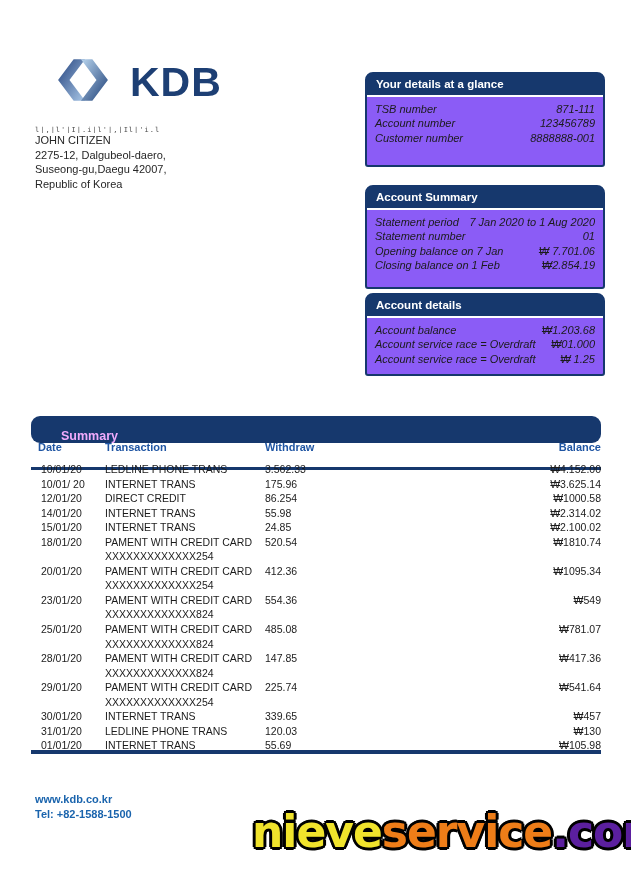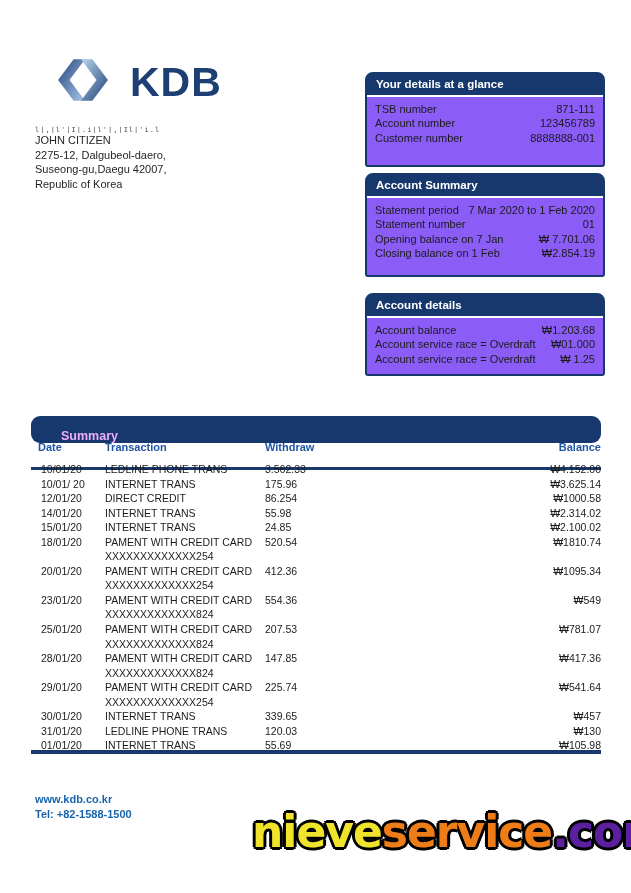--- a/index.html
+++ b/index.html
@@ -16,25 +16,25 @@
   .logo-row{position:absolute;left:56px;top:54px;display:flex;align-items:center;gap:20px;}
   .wordmark{font-size:41px;font-weight:bold;color:#1d3f74;letter-spacing:1px;line-height:1;}
 
   
   .address{position:absolute;left:35px;top:123px;font-size:11px;color:#262626;line-height:14.6px;}
   .barcode{font-family:"DejaVu Sans Mono",monospace;font-size:7px;letter-spacing:1px;color:#4a4a4a;height:10px;overflow:hidden;white-space:nowrap;width:125px;}
 
   
   .info-box{position:absolute;left:365px;width:240px;border:2px solid var(--navy);border-radius:8px 8px 3px 3px;background:#8b5cf6;}
   .box-header{background:var(--navy);color:#fff;font-weight:bold;font-size:11.5px;padding:4px 9px 5px;border-bottom:2px solid #fff;border-radius:4px 4px 0 0;}
-  .box-body{padding:5px 8px 4px;}
+  .box-body{padding:5px 8px 4px;font-style:italic;}
   .box-row{display:flex;justify-content:space-between;font-size:11px;line-height:14.4px;color:var(--ink);gap:6px;}
   .box-row .val{white-space:nowrap;}
   #box-details{top:72px;height:95px;}
-  #box-summary{top:173px;height:104px;}
+  #box-summary{top:185px;height:104px;}
   #box-account{top:293px;height:83px;}
 
   
   .summary-bar{position:absolute;left:31px;top:416px;width:570px;height:27px;background:var(--navy);border-radius:9px;color:#f0abfc;font-weight:bold;font-size:12.5px;display:flex;align-items:flex-end;padding-left:30px;}
   .table-head{position:absolute;left:31px;top:441px;width:570px;display:grid;grid-template-columns:74px 160px 1fr auto;font-weight:bold;color:var(--head-blue);font-size:11px;padding-bottom:14px;border-bottom:3px solid var(--navy);}
   .table-head .h-date{padding-left:7px;}
   .table-head .h-balance{text-align:right;}
   .table-body{position:absolute;left:31px;top:462px;width:570px;font-size:10.5px;color:var(--ink);}
   .t-row{display:grid;grid-template-columns:74px 160px 1fr auto;align-items:start;line-height:14.55px;}
   .t-date{padding-left:10px;white-space:pre;}
@@ -98,21 +98,21 @@
         <span class="val">8888888-001</span>
       </div>
     </div>
   </div>
 
   <div class="info-box" id="box-summary">
     <div class="box-header">Account Summary</div>
     <div class="box-body">
       <div class="box-row">
         <span>Statement period</span>
-        <span class="val">7 Mar 2020 to 1 Feb 2020</span>
+        <span class="val">7 Jan 2020 to 1 Aug 2020</span>
       </div>
       <div class="box-row">
         <span>Statement number</span>
         <span class="val">01</span>
       </div>
       <div class="box-row">
         <span>Opening balance on 7 Jan</span>
         <span class="val">₩ 7.701.06</span>
       </div>
       <div class="box-row">
@@ -196,21 +196,21 @@
       </div>
       <div class="t-row">
         <div class="t-date">23/01/20</div>
         <div class="t-trans">PAMENT WITH CREDIT CARD<div class="t-trans-line2">XXXXXXXXXXXXX824</div></div>
         <div class="t-withdraw">554.36</div>
         <div class="t-balance">₩549</div>
       </div>
       <div class="t-row">
         <div class="t-date">25/01/20</div>
         <div class="t-trans">PAMENT WITH CREDIT CARD<div class="t-trans-line2">XXXXXXXXXXXXX824</div></div>
-        <div class="t-withdraw">207.53</div>
+        <div class="t-withdraw">485.08</div>
         <div class="t-balance">₩781.07</div>
       </div>
       <div class="t-row">
         <div class="t-date">28/01/20</div>
         <div class="t-trans">PAMENT WITH CREDIT CARD<div class="t-trans-line2">XXXXXXXXXXXXX824</div></div>
         <div class="t-withdraw">147.85</div>
         <div class="t-balance">₩417.36</div>
       </div>
       <div class="t-row">
         <div class="t-date">29/01/20</div>

